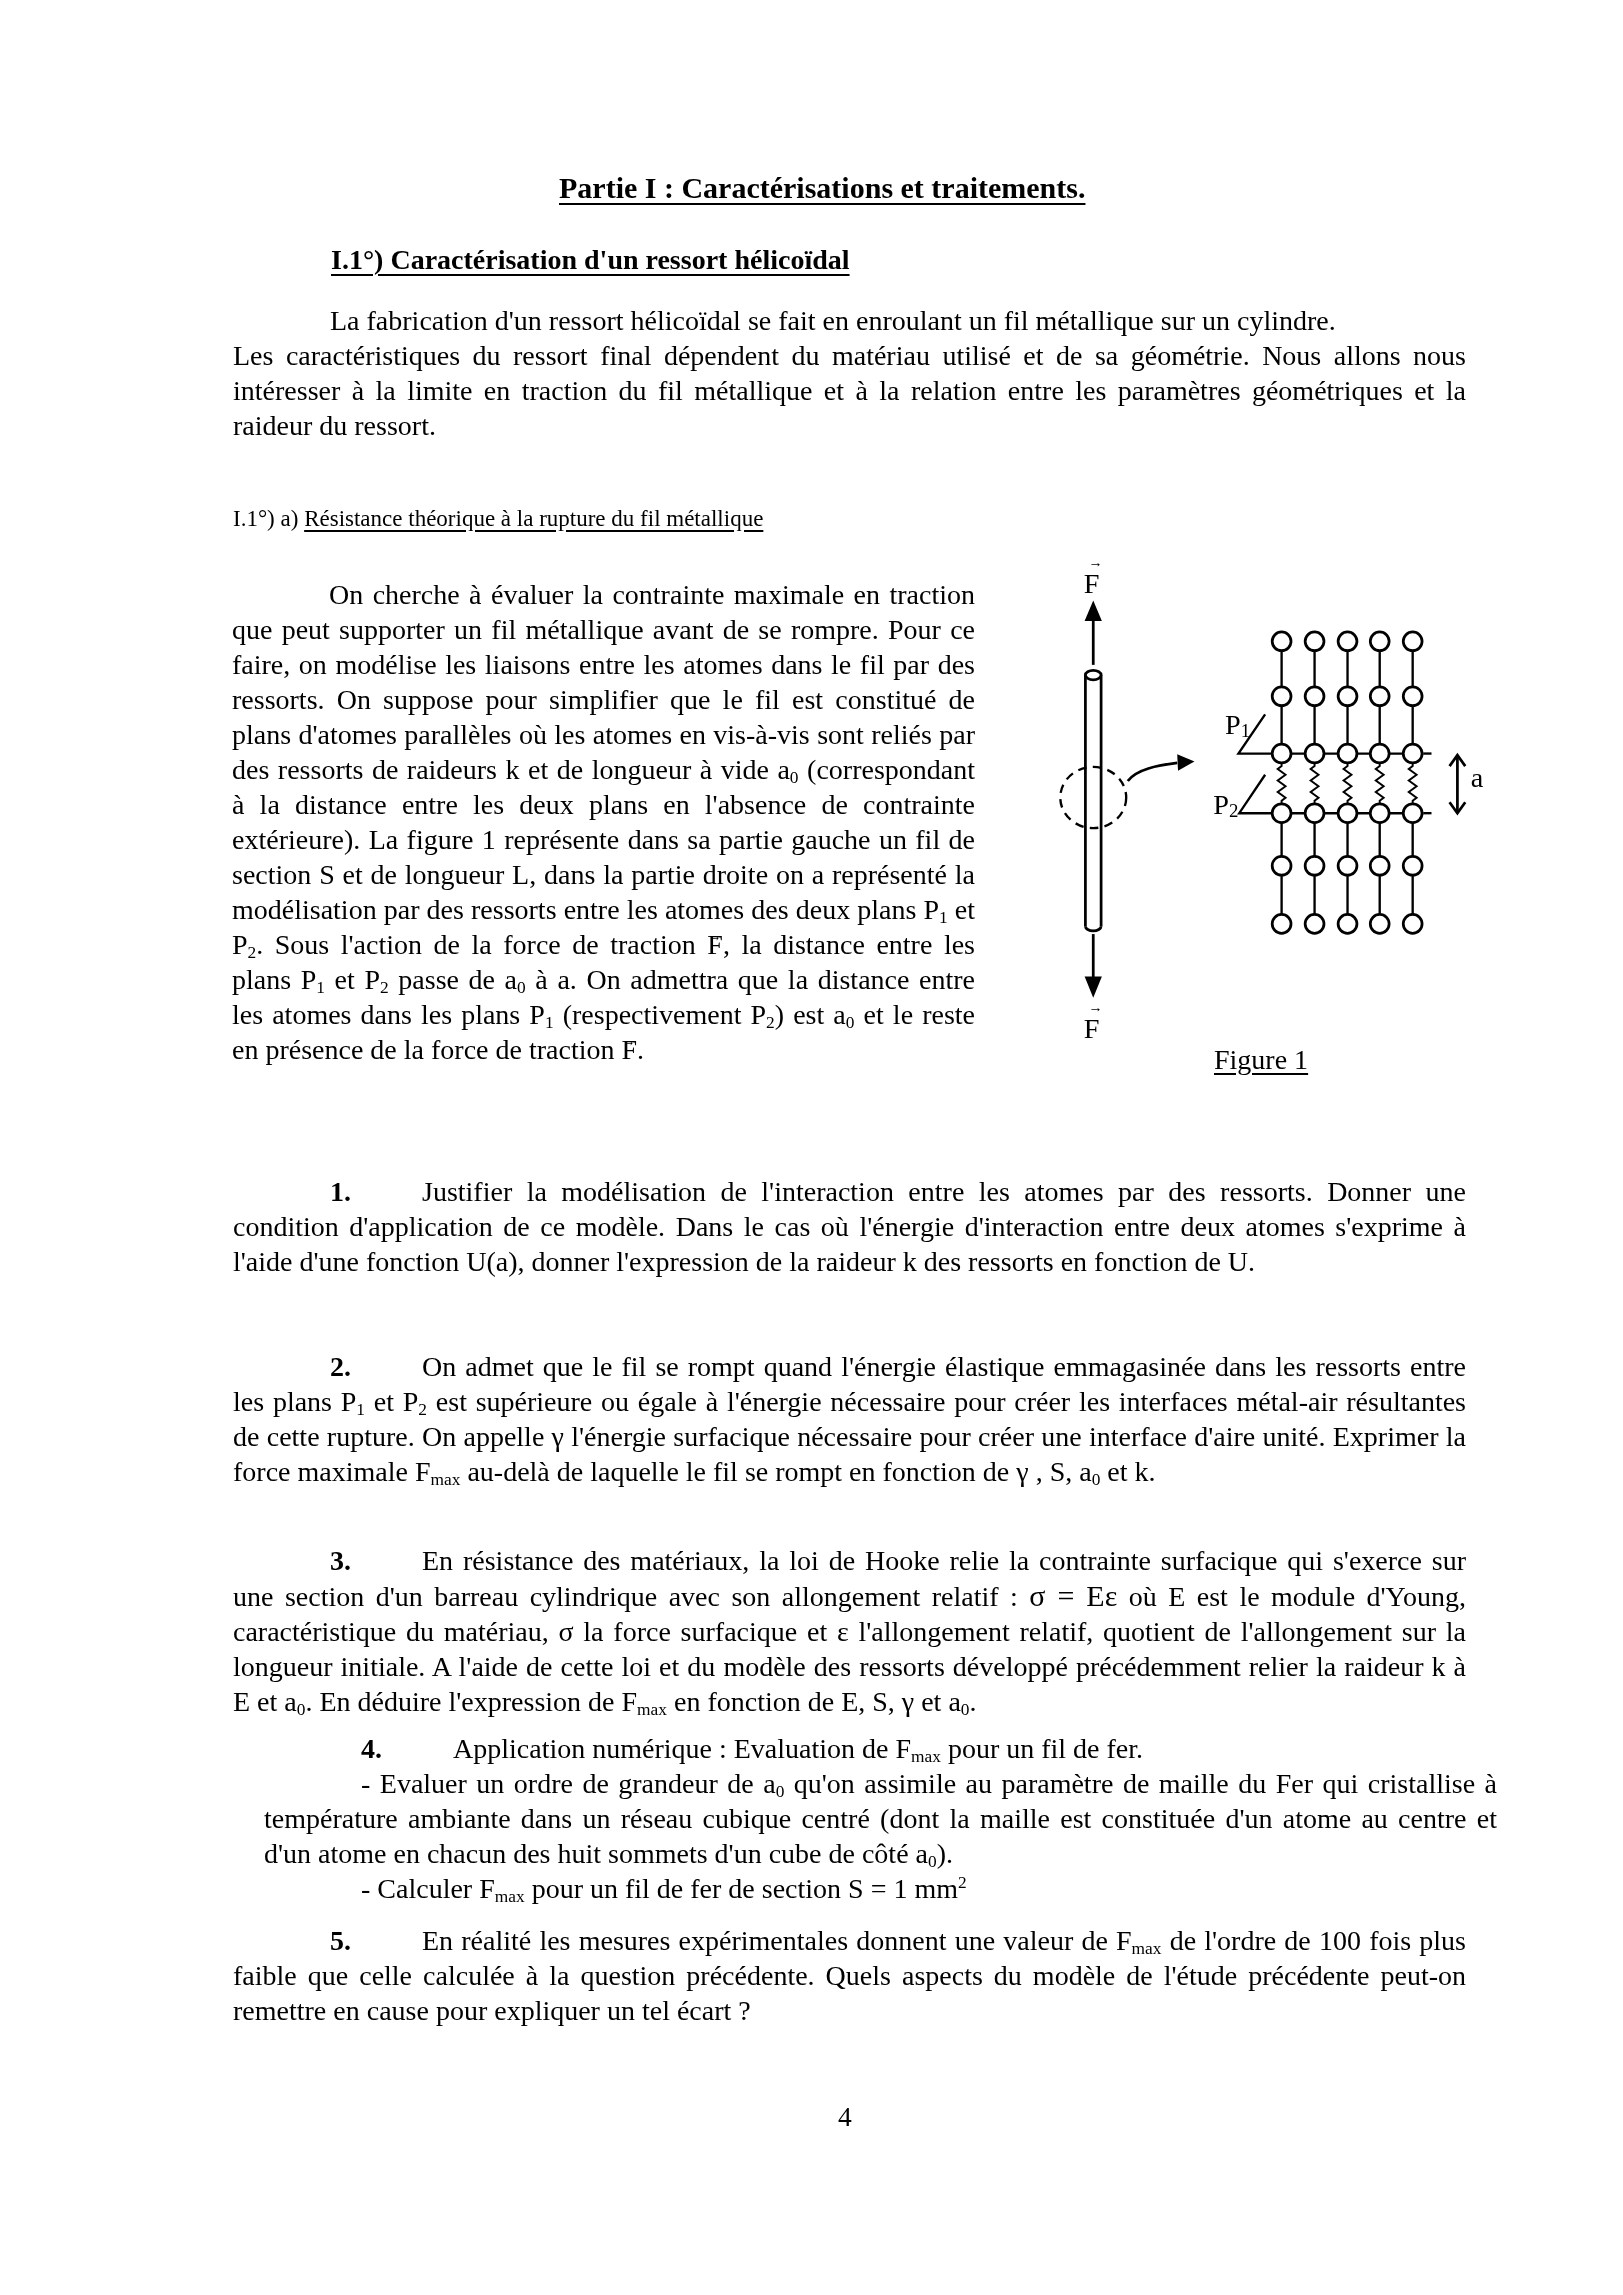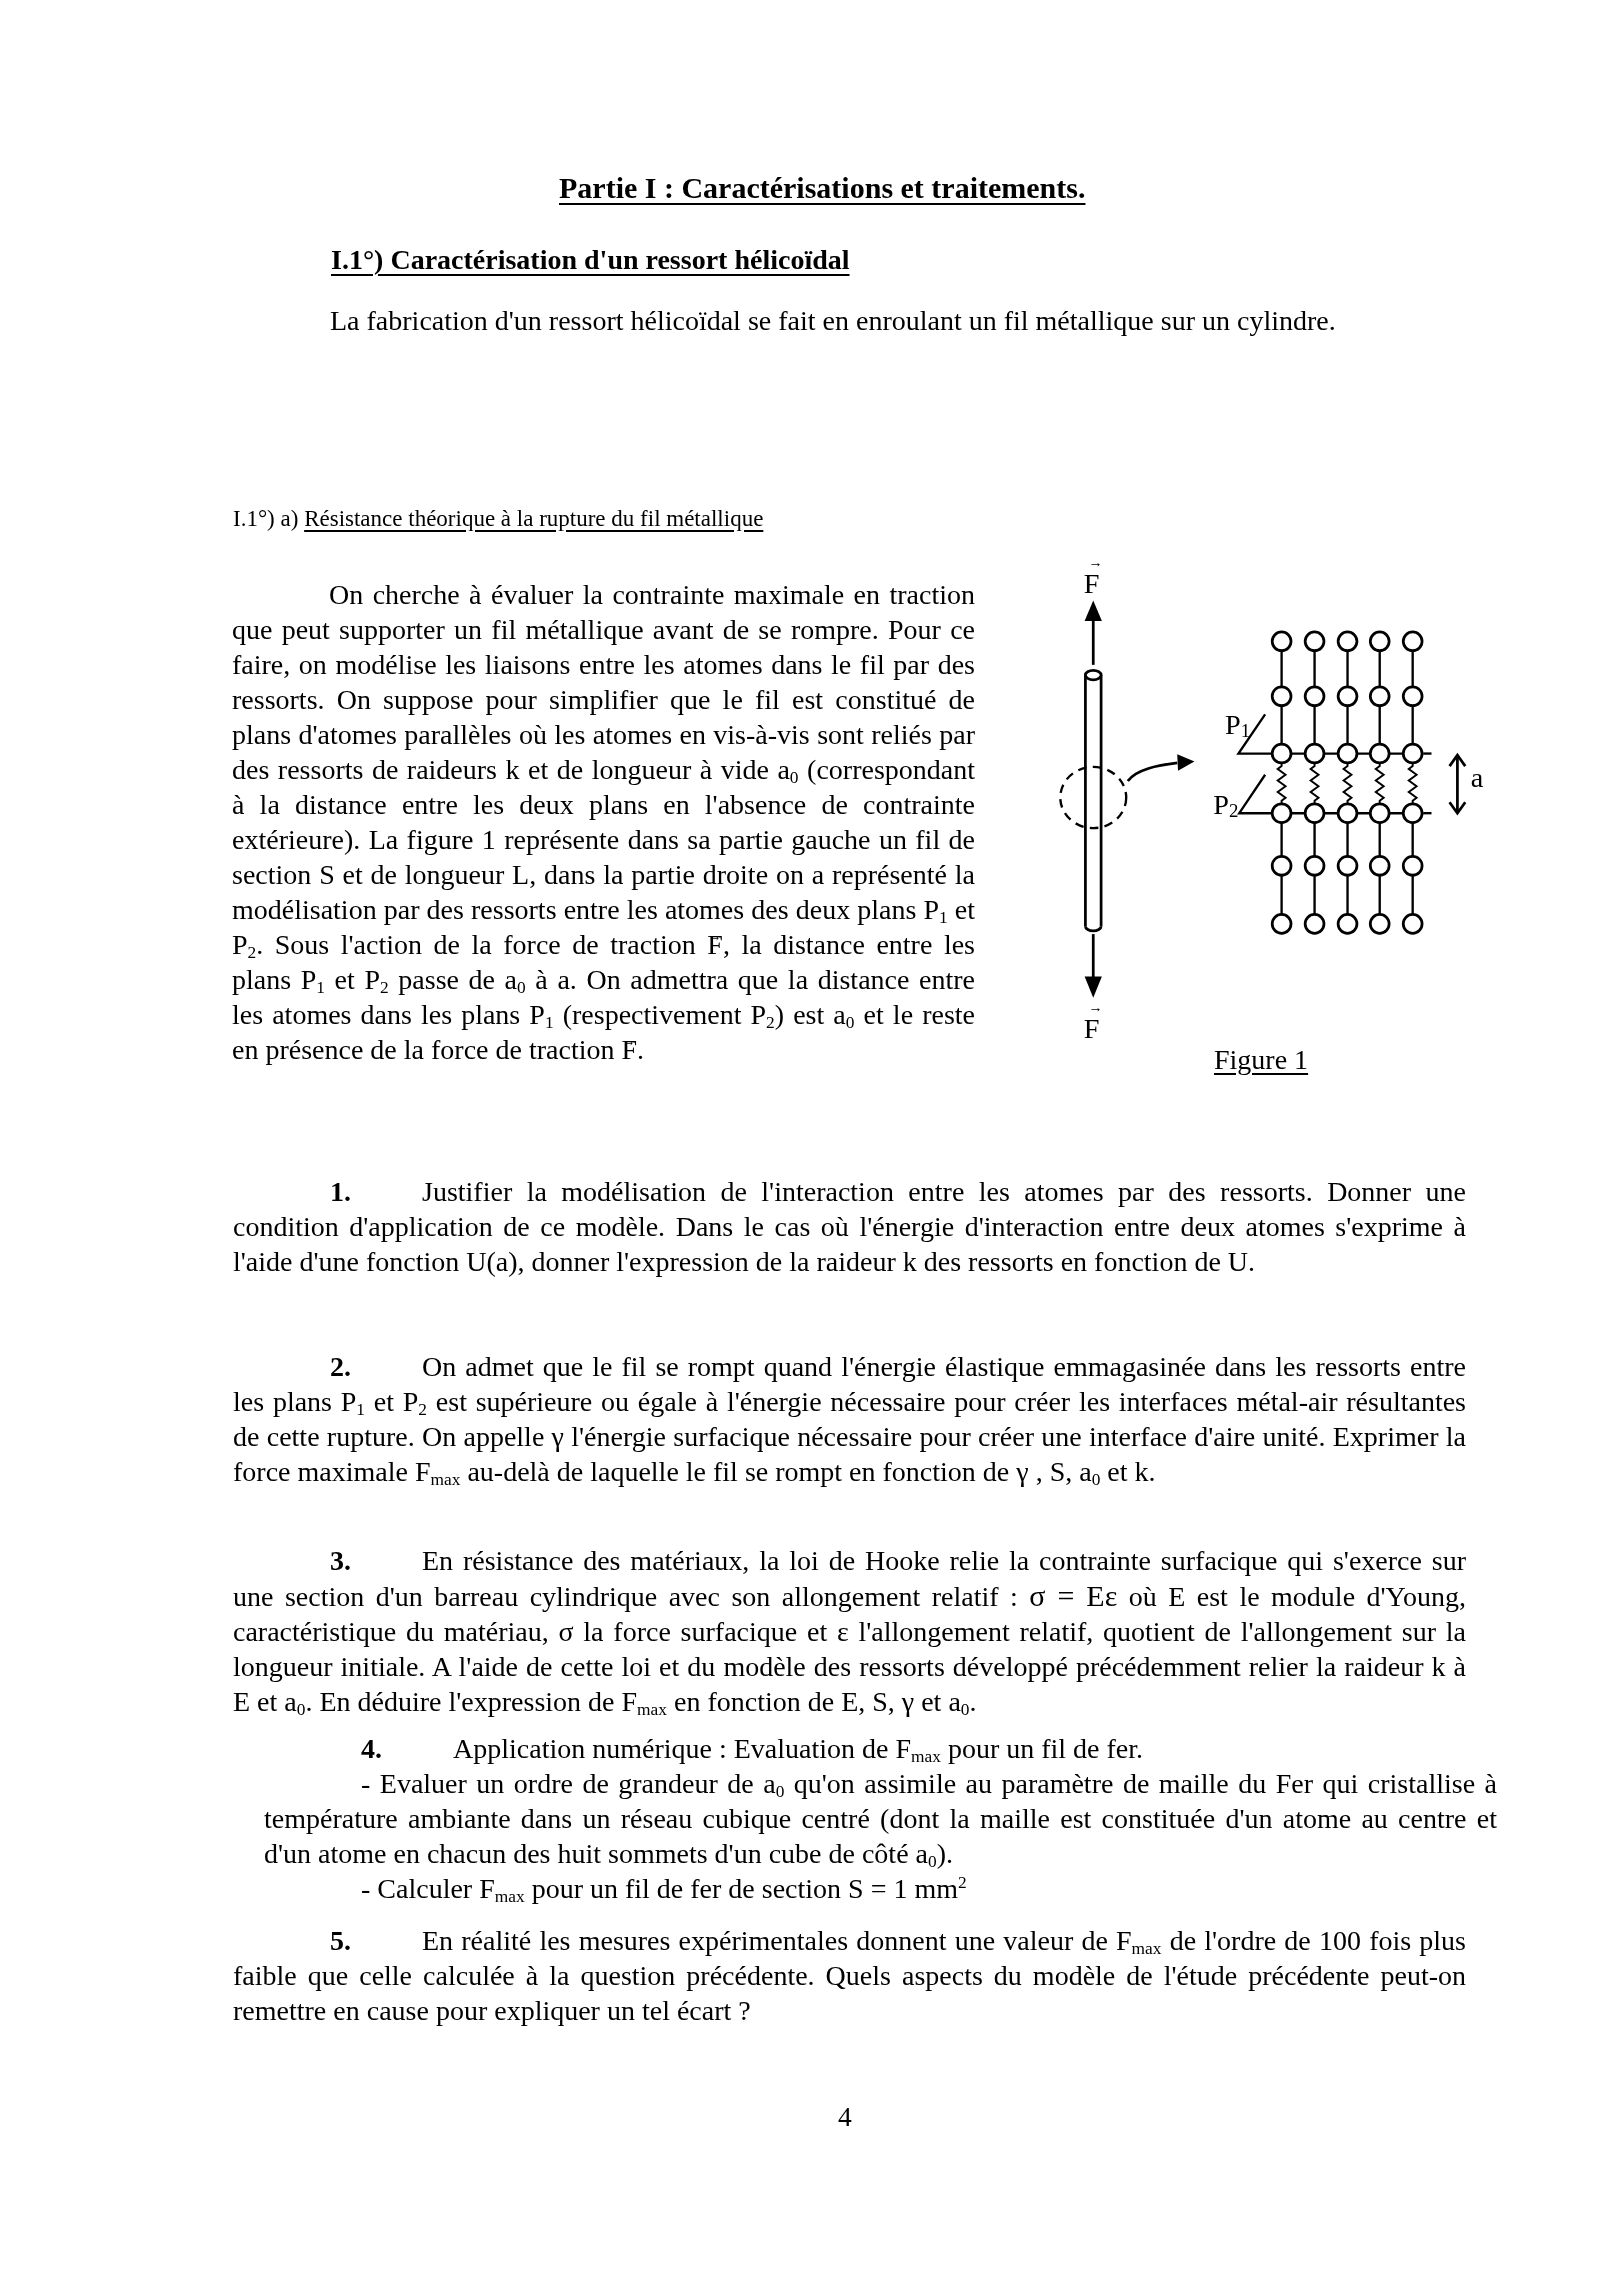--- a/index.html
+++ b/index.html
@@ -26,20 +26,21 @@
   .figcap { left: 1214px; top: 1044px; font-size: 28px; text-decoration: underline; text-underline-offset: 3.9px; white-space: nowrap; }
 </style>
 </head>
 <body>
 
 <div class="abs title">Partie I : Caractérisations et traitements.</div>
 <div class="abs subtitle">I.1°) Caractérisation d'un ressort hélicoïdal</div>
 
 <div class="abs para full" style="top:303px;">
   <span class="indent"></span><span>La fabrication d'un ressort hélicoïdal se fait en enroulant un fil métallique sur un cylindre.</span><br>
+  <span>Les caractéristiques du ressort final dépendent du matériau utilisé et de sa géométrie. Nous allons nous intéresser à la limite en traction du fil métallique et à la relation entre les paramètres géométriques et la raideur du ressort.</span>
 </div>
 
 <div class="abs sect">
   <span>I.1°) a) </span><u>Résistance théorique à la rupture du fil métallique</u>
 </div>
 
 <div class="abs para leftcol" style="top:577px;">
   <span class="indent"></span><span>On cherche à évaluer la contrainte maximale en traction que peut supporter un fil métallique avant de se rompre. Pour ce faire, on modélise les liaisons entre les atomes dans le fil par des ressorts. On suppose pour simplifier que le fil est constitué de plans d'atomes parallèles où les atomes en vis-à-vis sont reliés par des ressorts de raideurs k et de longueur à vide a</span><sub>0</sub><span> (correspondant à la distance entre les deux plans en l'absence de contrainte extérieure). La figure 1 représente dans sa partie gauche un fil de section S et de longueur L, dans la partie droite on a représenté la modélisation par des ressorts entre les atomes des deux plans P</span><sub>1</sub><span> et P</span><sub>2</sub><span>. Sous l'action de la force de traction </span><span class="vec">F</span><span>, la distance entre les plans P</span><sub>1</sub><span> et P</span><sub>2</sub><span> passe de a</span><sub>0</sub><span> à a. On admettra que la distance entre les atomes dans les plans P</span><sub>1</sub><span> (respectivement P</span><sub>2</sub><span>) est a</span><sub>0</sub><span> et le reste en présence de la force de traction </span><span class="vec">F</span><span>.</span>
 </div>
 

